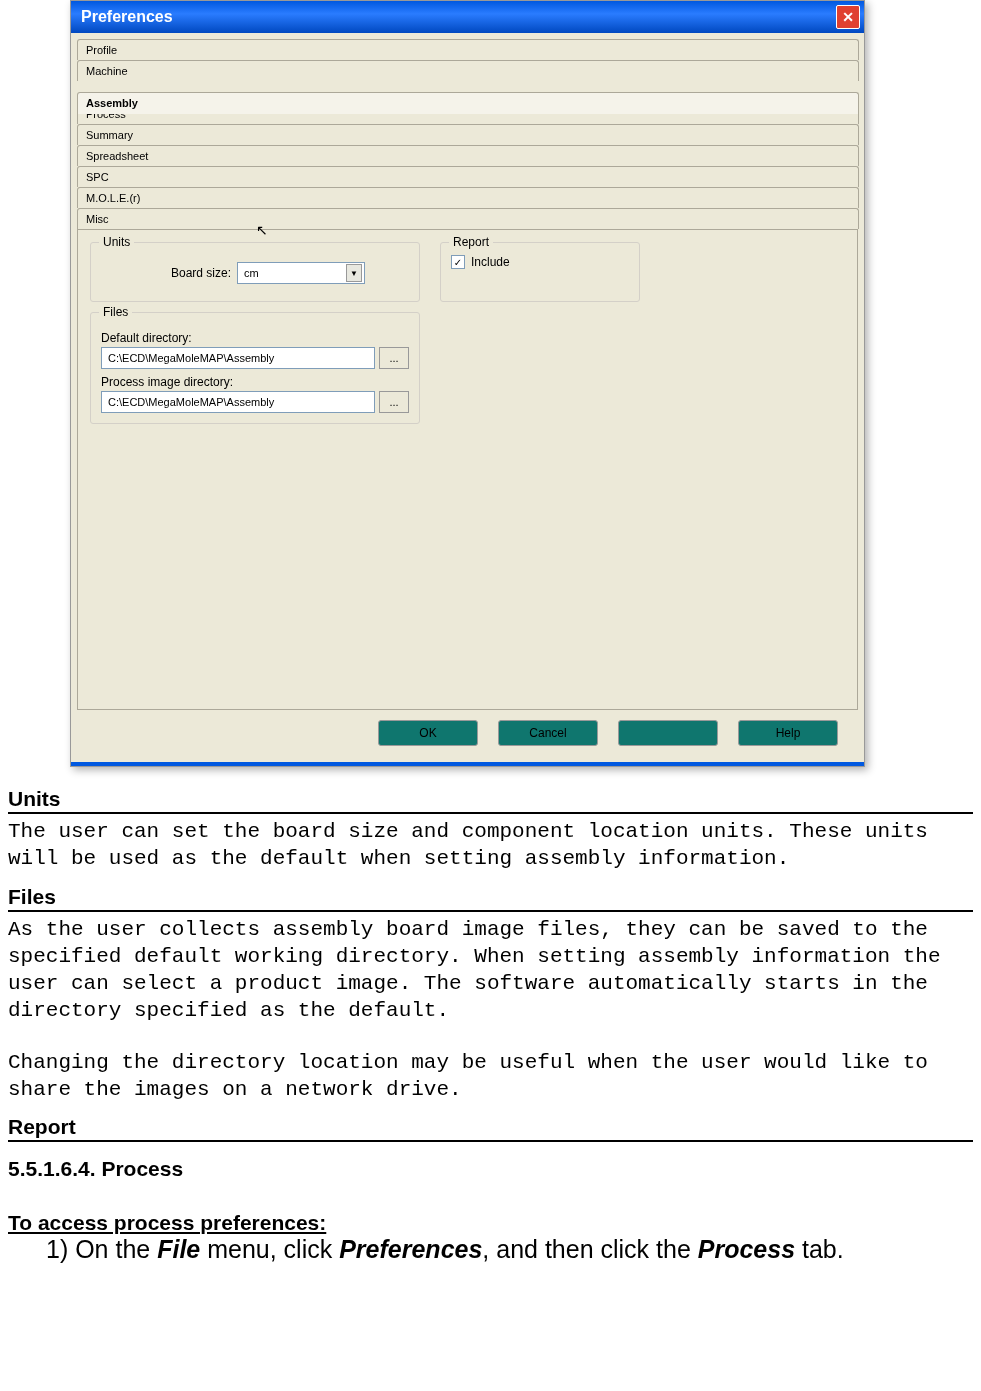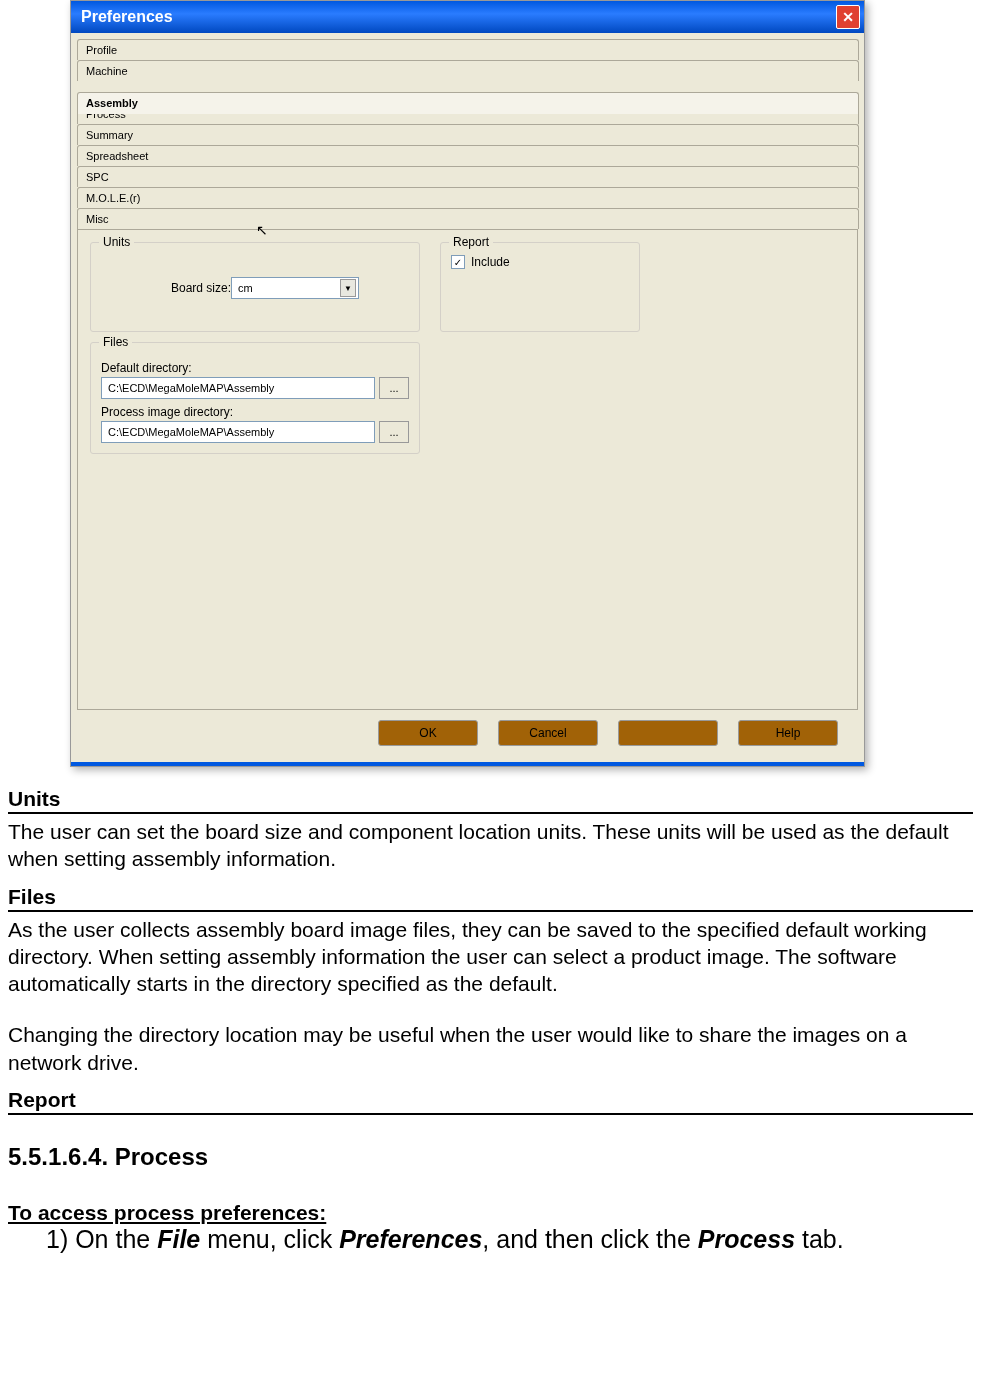--- a/index.html
+++ b/index.html
@@ -42,21 +42,21 @@
     }
     .fieldset-legend { 
       position: absolute; top: -8px; left: 8px; background: #ece9d8; 
       padding: 0 4px; font-size: 12px;
     }
     
     .top-row { display: flex; gap: 20px; }
     .units-box { width: 330px; }
     .report-box { width: 200px; }
     
-    .row { display: flex; align-items: center; margin: 22px 0; }
+    .row { display: flex; align-items: center; gap: 6px; margin: 7px 0; }
     .label { font-size: 12px; text-align: right; }
     .board-label { width: 130px; }
     
     .select { 
       display: flex; align-items: center; justify-content: space-between;
       width: 128px; height: 22px; background: #fff; border: 1px solid #7f9db9; 
       padding: 0 2px 0 6px; font-size: 11px;
     }
     .select-arrow { 
       width: 16px; height: 18px; background: #e8e8e0; border: 1px solid #999;
@@ -79,36 +79,36 @@
     .browse-btn { 
       width: 30px; height: 22px; background: #ece9d8; border: 1px solid #999;
       display: flex; align-items: center; justify-content: center; font-size: 11px;
     }
     
     .button-row { 
       display: flex; justify-content: flex-end; gap: 20px; 
       padding: 10px 20px; background: #ece9d8;
     }
     .dlg-btn { 
-      width: 100px; height: 26px; background: #a16207; border: 1px solid #999;
+      width: 100px; height: 26px; background: #0f766e; border: 1px solid #999;
       border-radius: 3px; font-size: 12px; display: flex; 
       align-items: center; justify-content: center; cursor: pointer;
     }
     .dlg-btn.disabled { color: #999; }
     
     .bottom-border { height: 4px; background: #0058e0; }
     
     .doc-content { padding: 8px 8px 0 8px; }
     .section-heading { 
       font-weight: bold; font-size: 21px; border-bottom: 2px solid #000; 
       margin-top: 12px; padding-bottom: 1px;
     }
-    .para { font-size: 21px; line-height: 1.3; margin-top: 4px; }
+    .para { font-size: 21px; line-height: 1.3; margin-top: 4px; font-family: Liberation Mono, monospace; }
     .para.gap { margin-top: 24px; }
-    .sub-heading { font-weight: bold; font-size: 24px; margin-top: 28px; }
+    .sub-heading { font-weight: bold; font-size: 21px; margin-top: 15px; }
     .underline-heading { font-weight: bold; text-decoration: underline; font-size: 21px; margin-top: 30px; }
     .step { font-size: 25px; margin-top: 0; padding-left: 38px; }
     .bold-italic { font-weight: bold; font-style: italic; }
   </style>
 </head>
 <body>
 
 <div class="screenshot-container">
   <div class="screenshot">
     <div class="titlebar">

